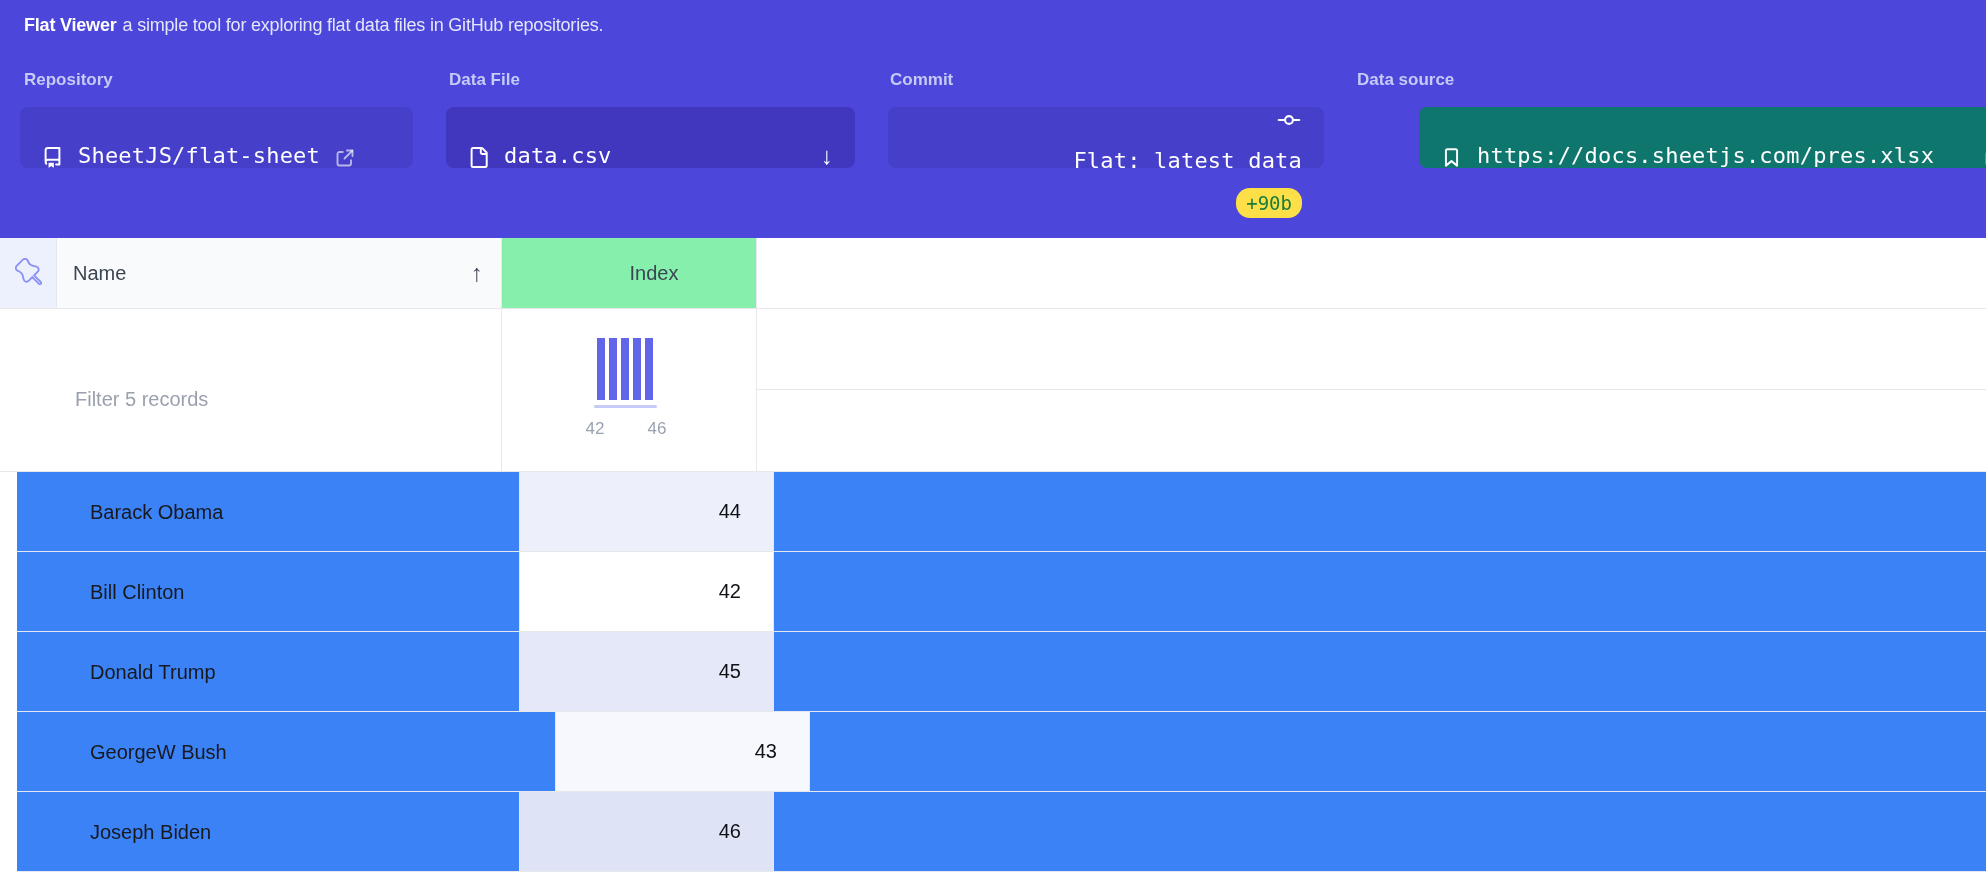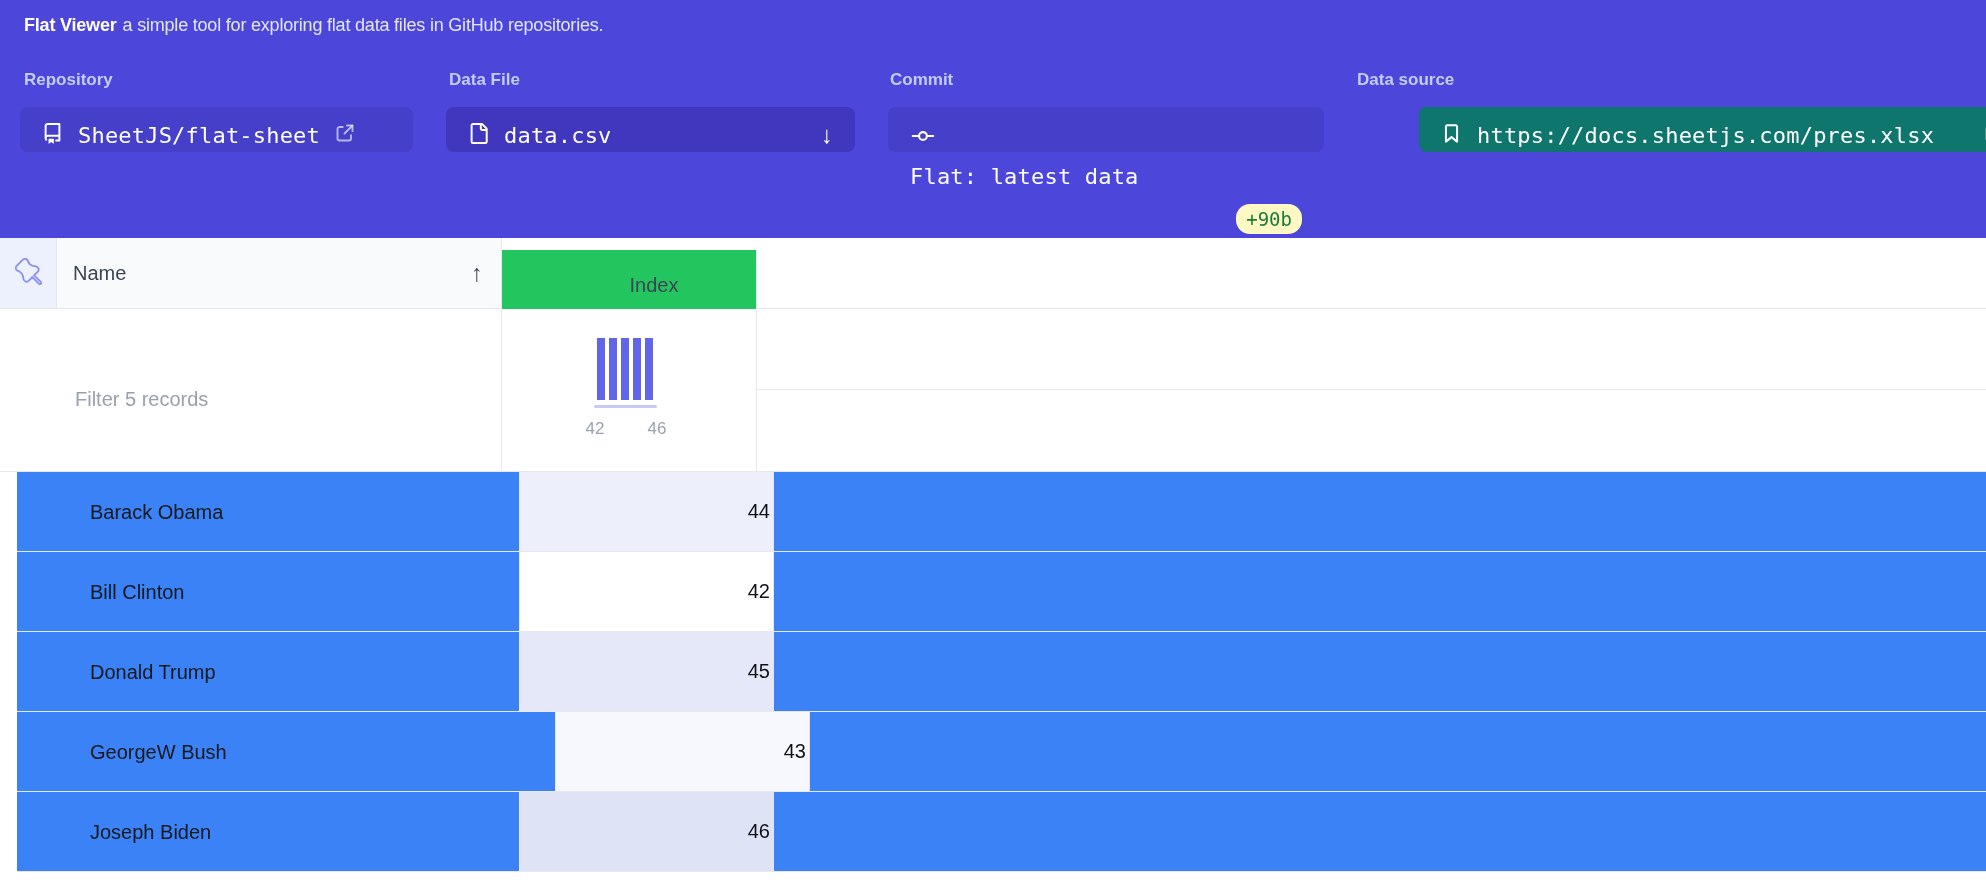--- a/index.html
+++ b/index.html
@@ -5,48 +5,48 @@
   html,body{margin:0;padding:0;background:#fff;}
   .stage{position:relative;width:1986px;height:888px;background:#fff;overflow:hidden;
          font-family:"Liberation Sans",sans-serif;}
 
   
   .topbar{position:absolute;left:0;top:0;width:100%;height:238px;background:#4c46da;}
   .title{position:absolute;left:24px;top:15px;font-size:18px;color:#e4e6fb;letter-spacing:-.2px;}
   .title b{color:#ffffff;font-weight:700;margin-right:6px;}
   .ctl-label{position:absolute;top:70px;font-size:17px;font-weight:600;color:#c5cbf6;}
   #lbl-repo{left:24px}#lbl-file{left:449px}#lbl-commit{left:890px}#lbl-source{left:1357px}
-  .btn{position:absolute;top:107px;height:45px;border-radius:8px;display:flex;align-items:flex-start;
-       padding:16px 22px;gap:15px;box-sizing:border-box;cursor:pointer;border:none;}
+  .btn{position:absolute;top:107px;height:61px;border-radius:8px;display:flex;align-items:flex-end;
+       padding:0 22px;gap:15px;box-sizing:border-box;cursor:pointer;border:none;}
   #btn-repo{left:20px;width:393px;background:#463fc9;}
   #btn-file{left:446px;width:409px;background:#4137bf;}
   #btn-commit{left:888px;width:436px;background:#463fc9;flex-direction:column;}
   #btn-source{left:1419px;width:607px;background:#0f766e;}
   .mono{font-family:"DejaVu Sans Mono","Liberation Mono",monospace;}
   .btn .txt{color:#fff;font-size:22px;letter-spacing:.2px;white-space:nowrap;}
   .btn .icon{flex:0 0 auto;display:flex;align-items:center;}
   .arrow-down{margin-left:auto;color:#fff;font-size:24px;line-height:1;}
-  .badge{margin-left:auto;background:#fef9c3;color:#1a7b3e;font-size:19px;
+  .badge{margin-left:auto;background:#fde047;color:#1a7b3e;font-size:19px;
          padding:4px 10px;border-radius:14px;}
   .push-right{margin-left:auto;}
 
   
   .h-row{position:absolute;left:0;top:238px;width:100%;height:71px;background:#fff;
          border-bottom:1px solid #e6e8ec;box-sizing:border-box;}
   .h-pin{position:absolute;left:0;top:0;width:57px;height:100%;background:#edf1fe;
          border-right:1px solid #e6e8ec;box-sizing:border-box;display:flex;
          align-items:center;justify-content:center;cursor:pointer;}
   .h-name{position:absolute;left:57px;top:0;width:445px;height:100%;background:#f9fafb;
           border-right:1px solid #e6e8ec;box-sizing:border-box;display:flex;
           align-items:center;padding:0 18px 0 16px;cursor:pointer;}
   .h-name .col-title{font-size:20px;font-weight:500;color:#3c4553;}
   .sort-arrow{margin-left:auto;color:#3c4553;font-size:24px;line-height:1;}
-  .h-index{position:absolute;left:502px;top:0;width:255px;height:100%;background:#22c55e;
+  .h-index{position:absolute;left:502px;top:0;width:255px;height:100%;background:#86efac;
            border-right:1px solid #e6e8ec;box-sizing:border-box;display:flex;
-           align-items:center;justify-content:center;padding-left:50px;cursor:pointer;margin-top:12px;}
+           align-items:center;justify-content:center;padding-left:50px;cursor:pointer;}
   .h-index .col-title{font-size:20px;font-weight:500;color:#3c4553;}
 
   .f-row{position:absolute;left:0;top:309px;width:100%;height:163px;background:#fff;
          border-bottom:1px solid #e6e8ec;box-sizing:border-box;padding-left:12px;}
   .f-name{position:absolute;left:0;top:0;width:502px;height:100%;
           border-right:1px solid #e6e8ec;box-sizing:border-box;}
   .f-name input{position:absolute;left:73px;top:78px;width:380px;border:none;outline:none;
           background:transparent;font-family:"Liberation Sans",sans-serif;font-size:20px;color:#17191d;}
   .f-name input::placeholder{color:#9aa1ad;}
   .f-index{position:absolute;left:502px;top:0;width:255px;height:100%;
@@ -60,21 +60,21 @@
   .hist-lab.min{left:78px;} .hist-lab.max{left:140px;}
 
   .row{position:absolute;left:17px;width:100%;height:80px;background:#3b82f6;
        border-bottom:1px solid #e6e8ec;box-sizing:border-box;}
   #row-0{top:472px}#row-1{top:552px}#row-2{top:632px}#row-3{top:712px}#row-4{top:792px}
   .row .name{position:absolute;left:73px;top:50%;transform:translateY(-50%);
              font-size:20px;color:#17191d;}
   .row .idx{position:absolute;left:502px;top:0;width:255px;height:100%;
             border-left:1px solid #e6e8ec;border-right:1px solid #e6e8ec;box-sizing:border-box;
             display:flex;align-items:center;justify-content:flex-end;
-            padding-right:3px;font-size:20px;color:#0f1115;}
+            padding-right:32px;font-size:20px;color:#0f1115;}
   .extra-line{position:absolute;left:757px;right:0;top:389px;height:1px;background:#e6e8ec;}
 </style>
 </head>
 <body>
 
 <div class="stage">
 
   <div class="topbar">
     <div class="title">
       <b>Flat Viewer</b><span>a simple tool for exploring flat data files in GitHub repositories.</span>

